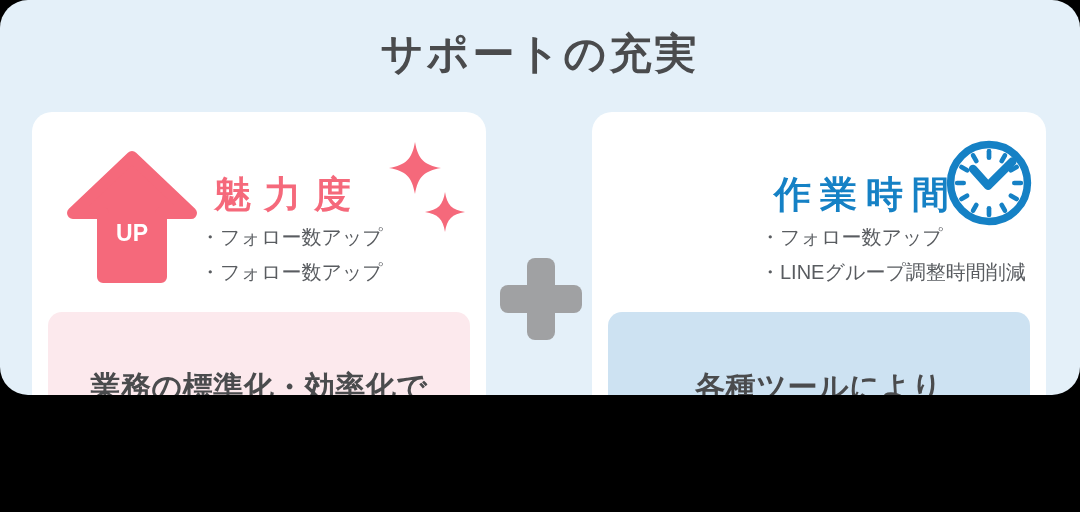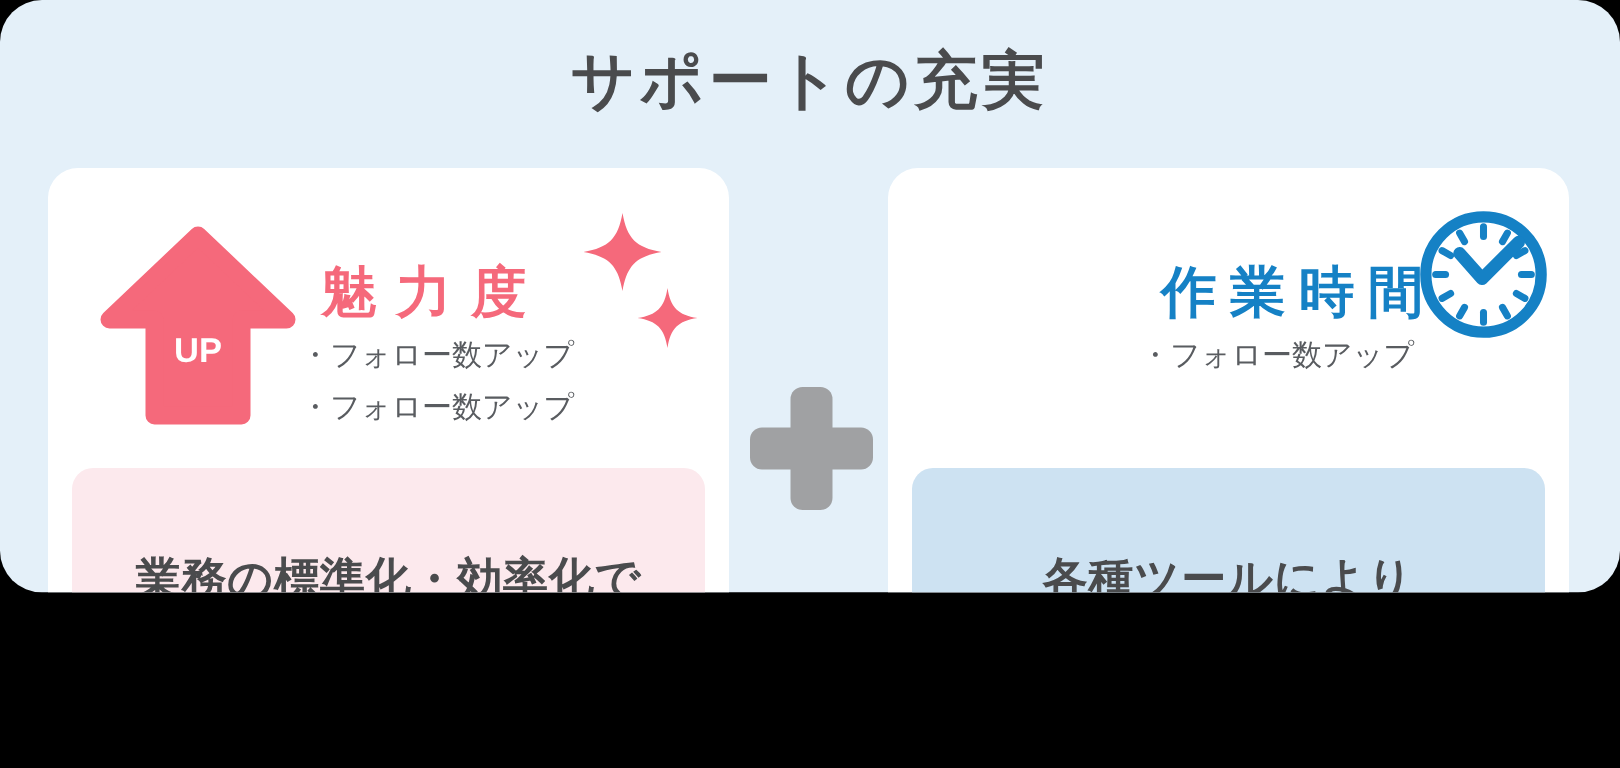--- a/index.html
+++ b/index.html
@@ -100,20 +100,21 @@
     <div class="pv"></div>
       <div class="ph"></div>
   </div>
 
   <section class="card card-right">
 
     <h2 class="heading heading-blue">作業時間</h2>
 
     <ul class="bullets">
       <li>・フォロー数アップ</li>
+      <li>・LINEグループ調整時間削減</li>
     </ul>
 
     <svg class="clock" viewBox="0 0 96 96" aria-hidden="true">
       <circle cx="48" cy="48" r="41" fill="none" stroke="currentColor" stroke-width="8"></circle>
       <g stroke="currentColor" stroke-width="5" stroke-linecap="round">
         <line x1="48" y1="14" x2="48" y2="21"></line>
         <line x1="48" y1="14" x2="48" y2="21" transform="rotate(30 48 48)"></line>
         <line x1="48" y1="14" x2="48" y2="21" transform="rotate(60 48 48)"></line>
         <line x1="48" y1="14" x2="48" y2="21" transform="rotate(90 48 48)"></line>
         <line x1="48" y1="14" x2="48" y2="21" transform="rotate(120 48 48)"></line>

